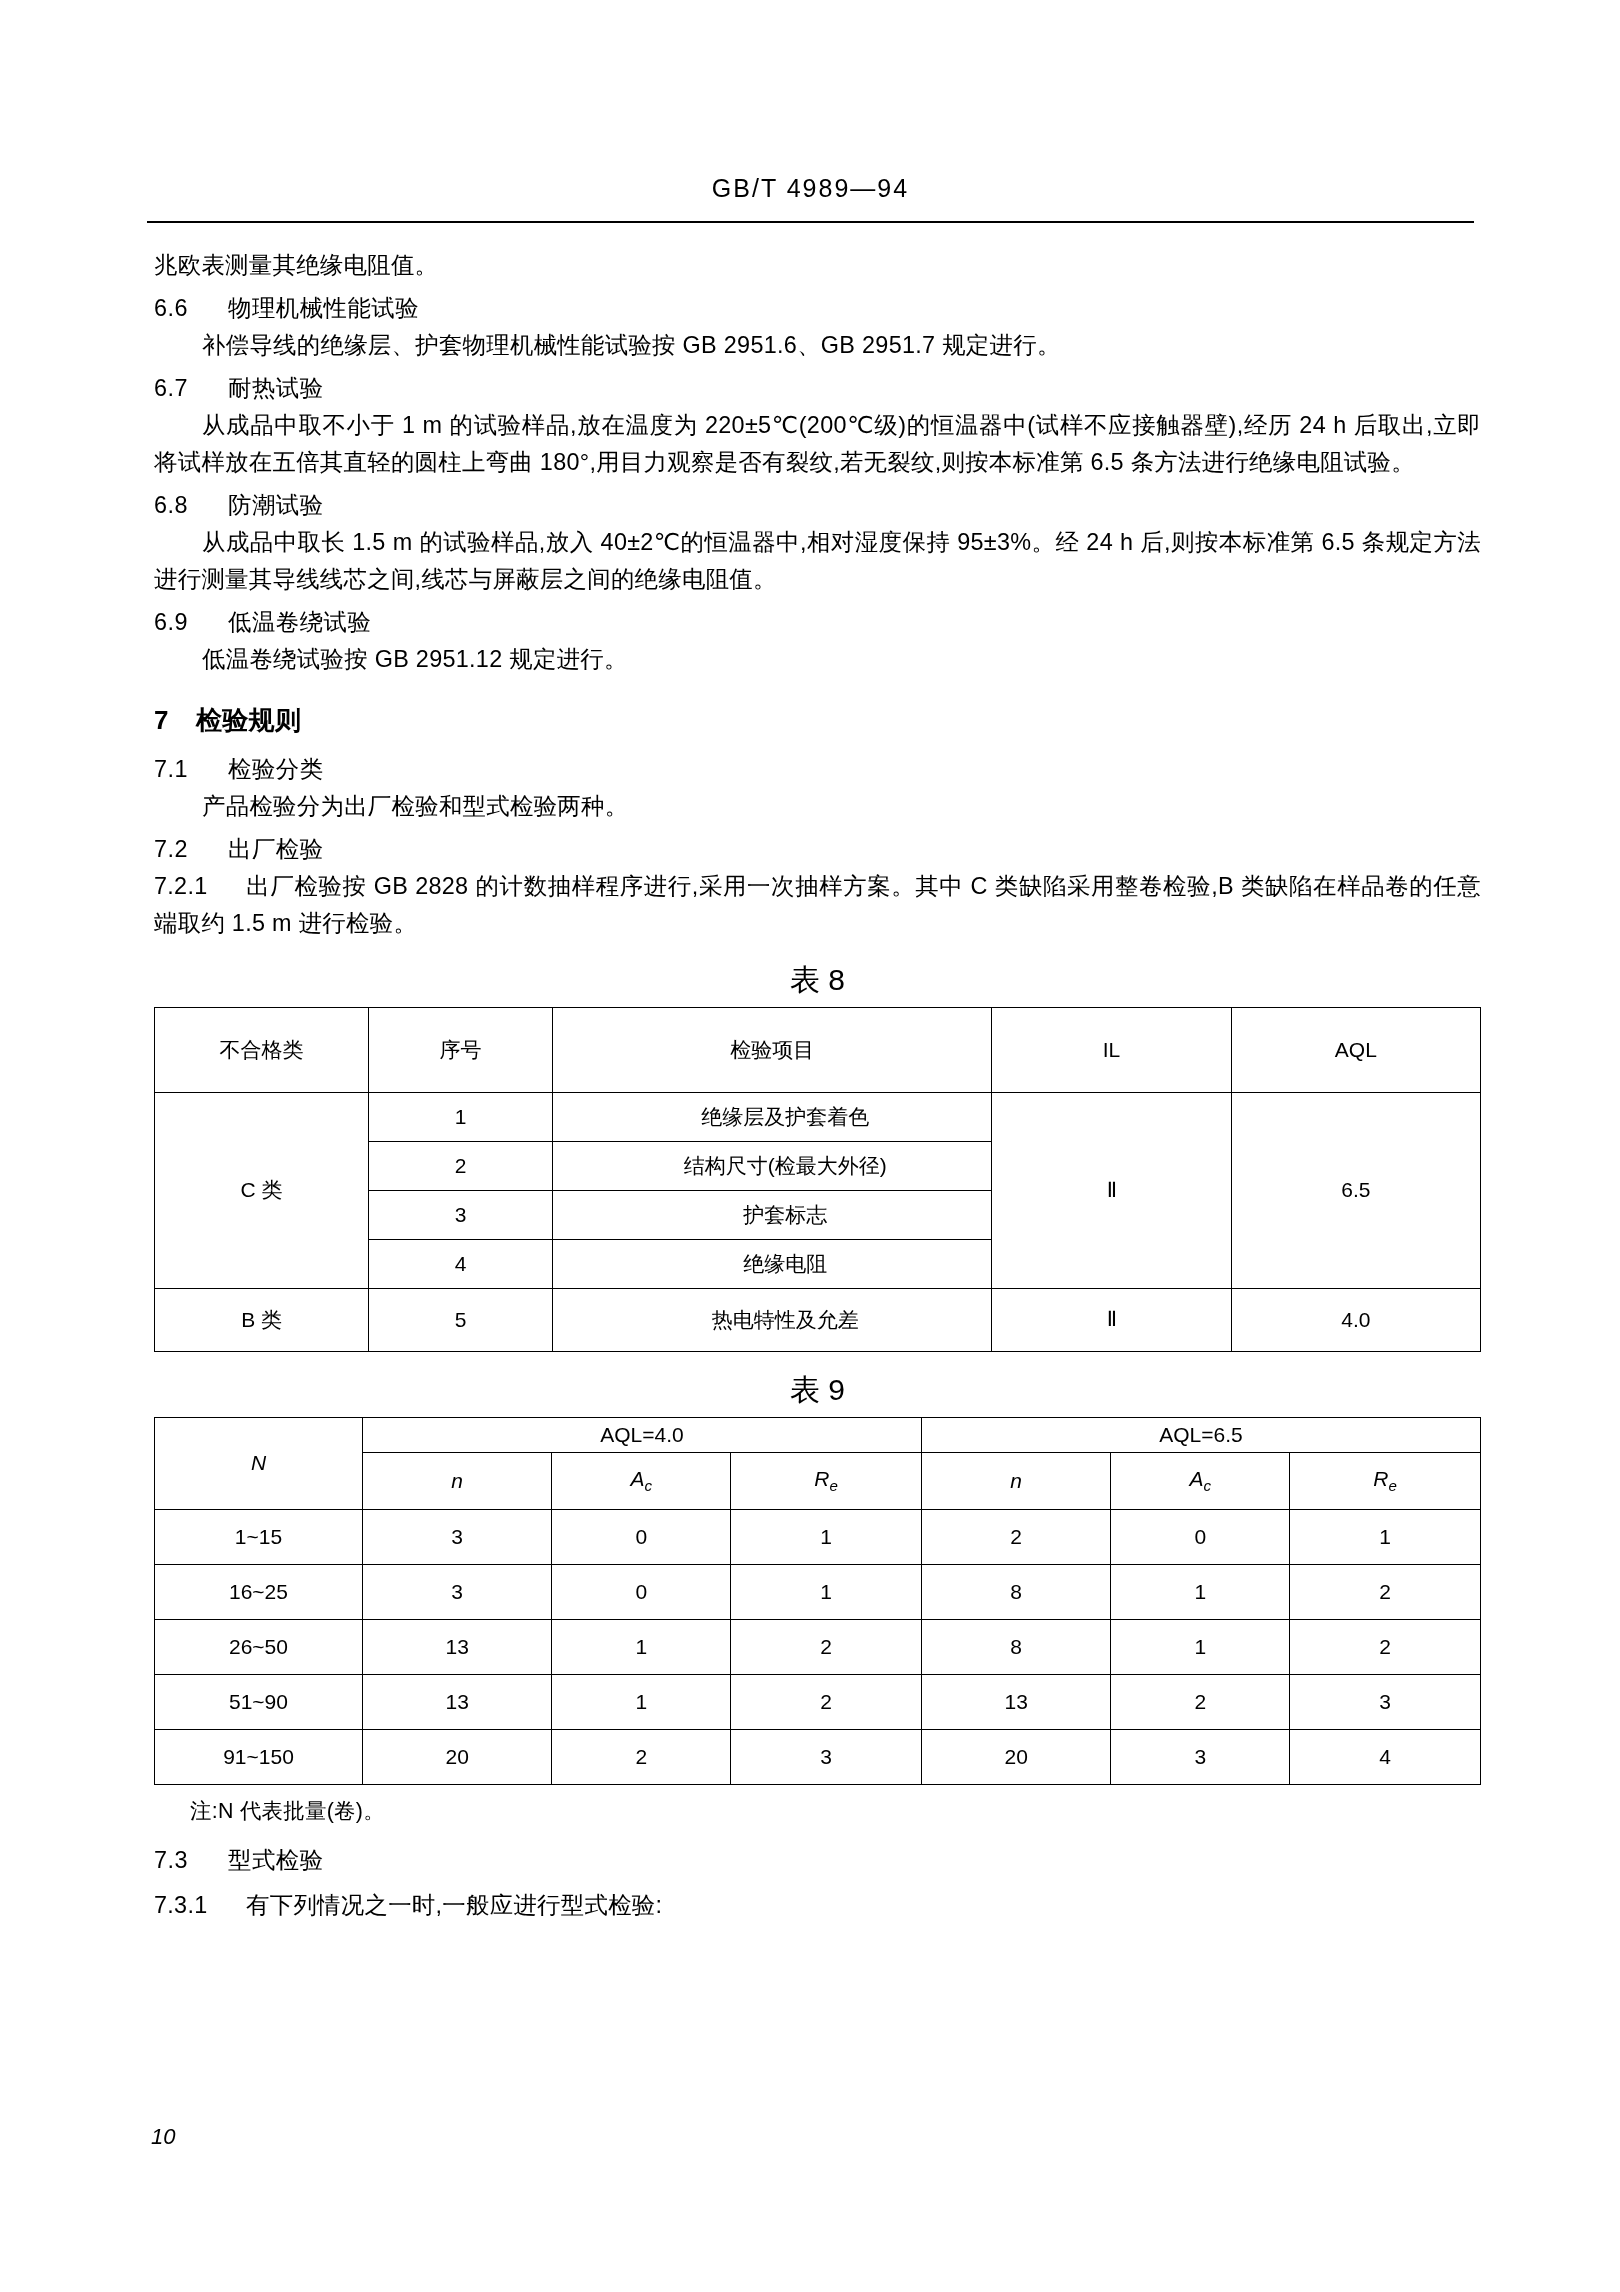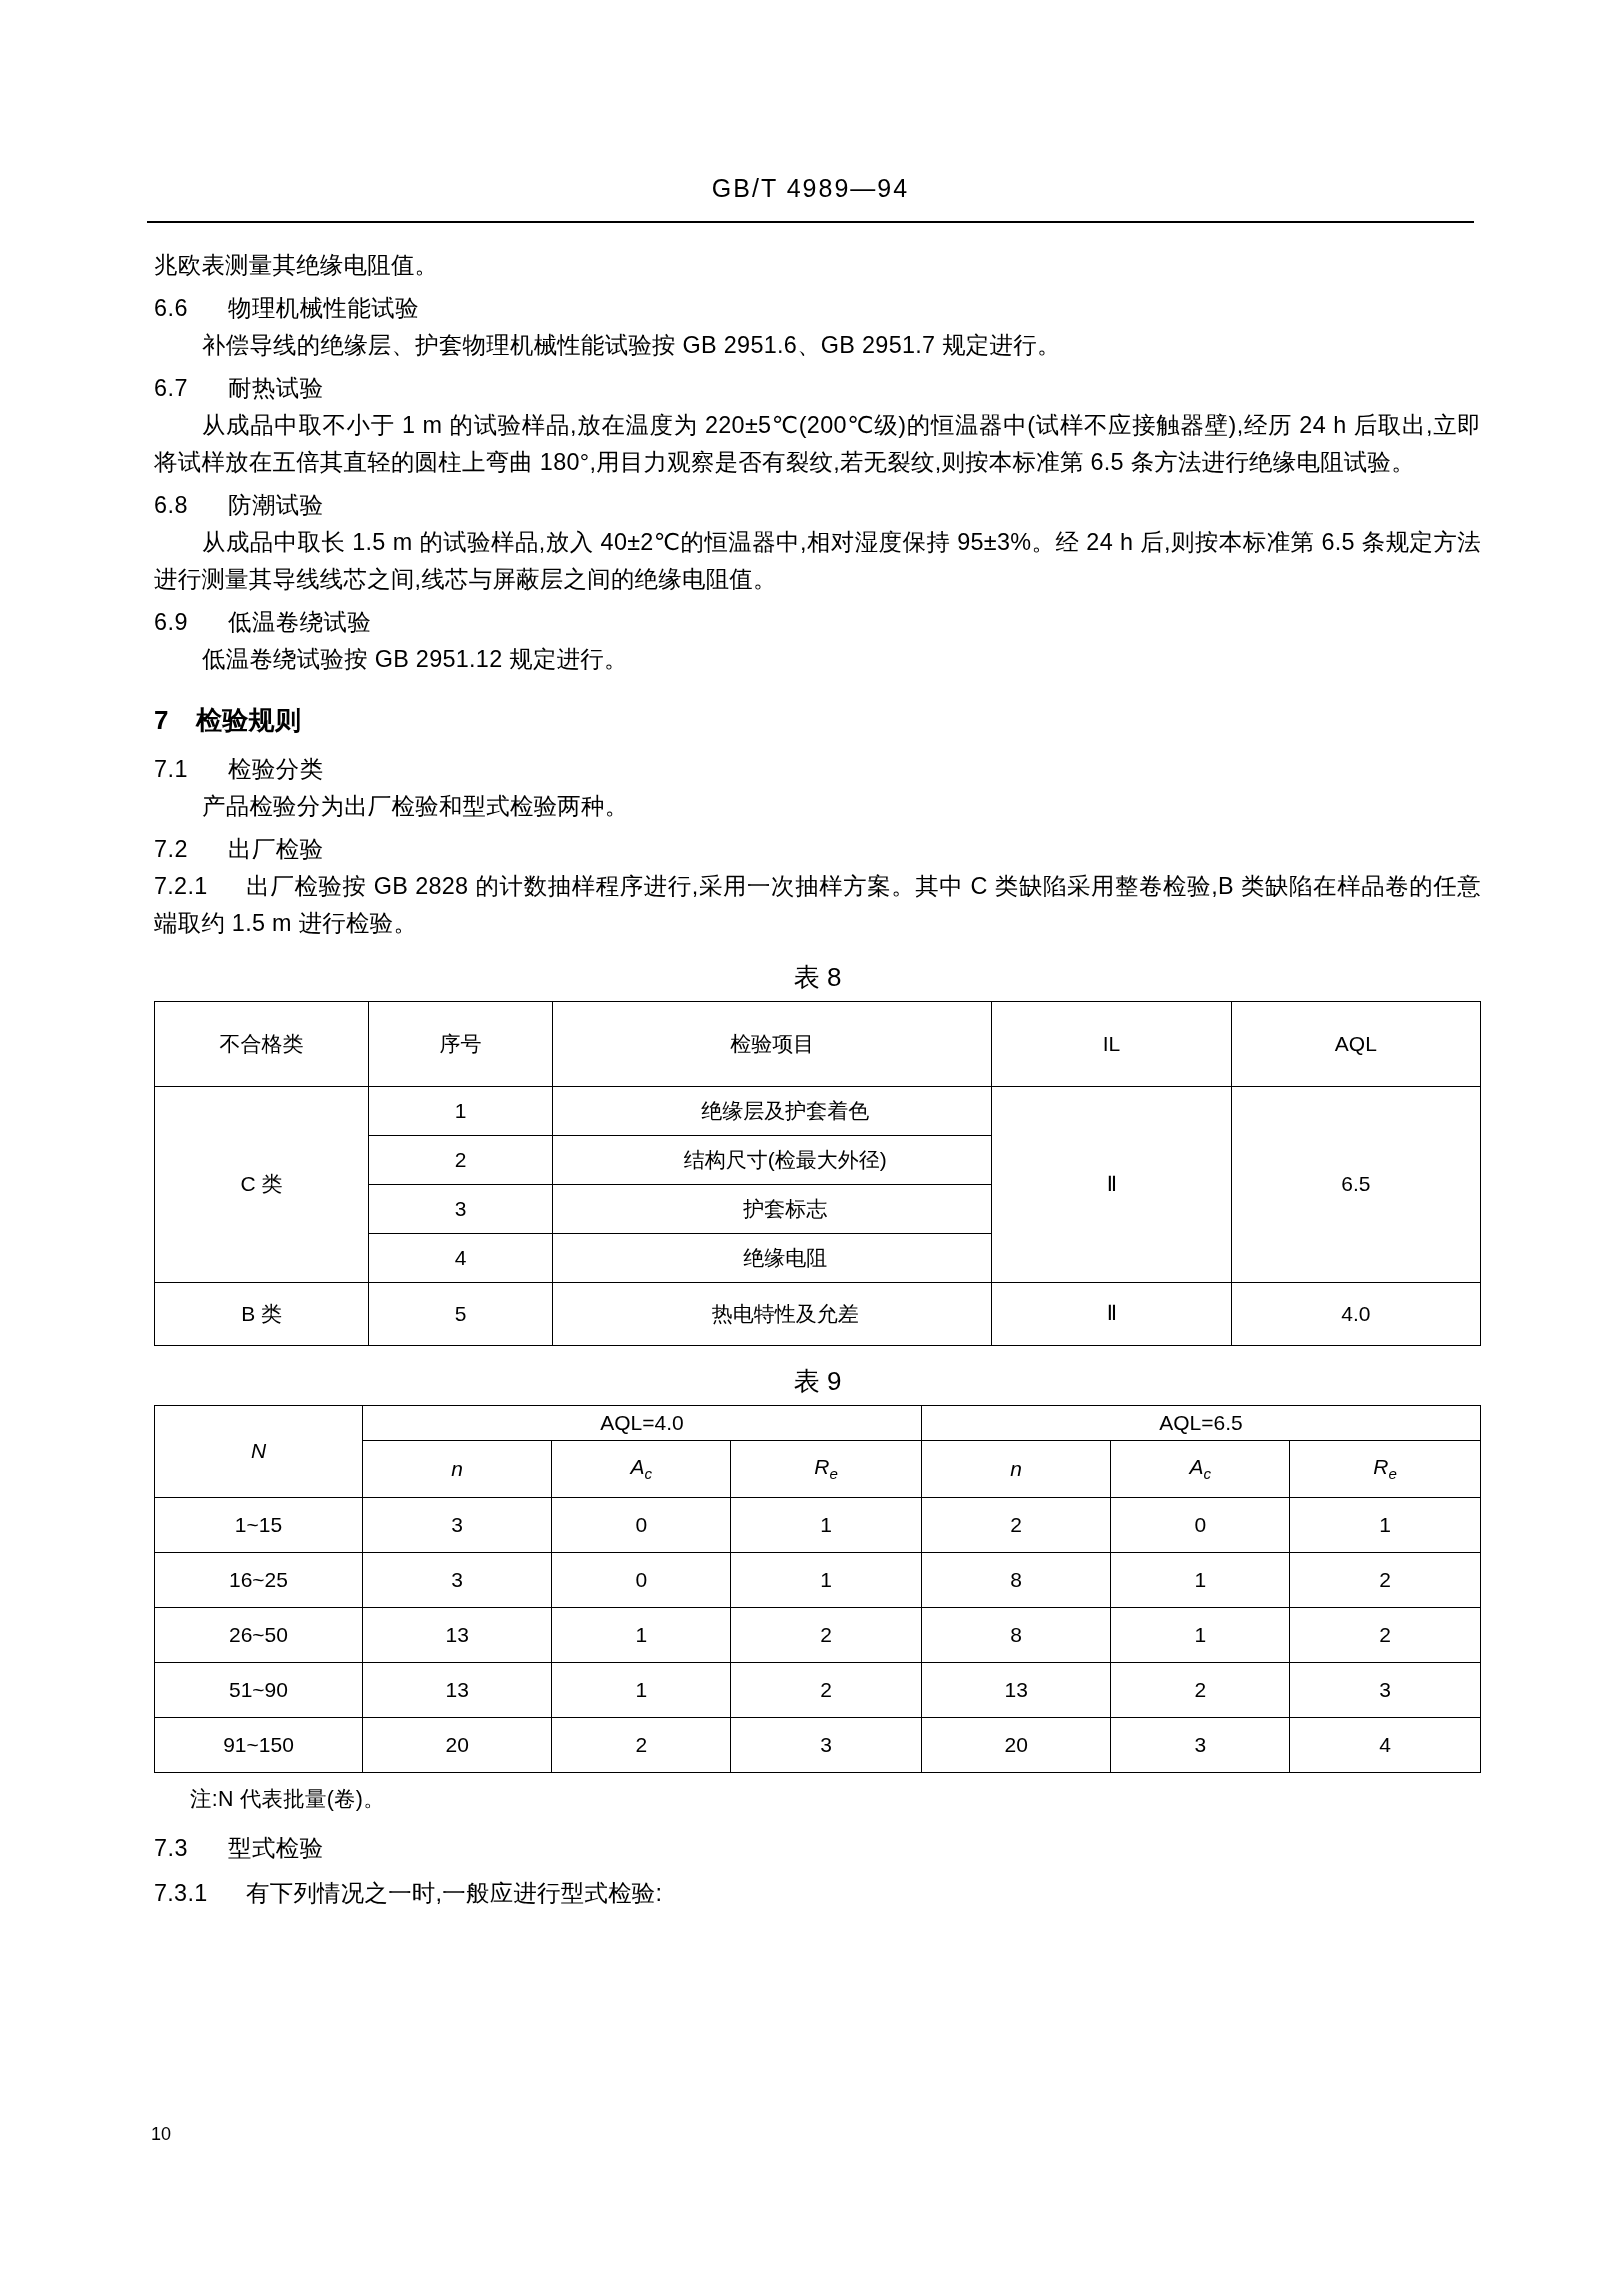--- a/index.html
+++ b/index.html
@@ -79,21 +79,21 @@
     margin-bottom: 10px;
     font-weight: bold;
     font-size: 26px;
   }
   .big-head .sec-num { min-width: 42px; }
   .spaced { margin-top: 8px; }
   .gap-top { margin-top: 14px; }
 
   .table-caption {
     text-align: center;
-    font-size: 26px;
+    font-size: 30px;
     margin-top: 18px;
     margin-bottom: 6px;
     font-family: "Liberation Sans", "DejaVu Sans", sans-serif;
   }
   table {
     border-collapse: collapse;
     width: 1327px;
     font-family: "Liberation Sans", "DejaVu Sans", sans-serif;
     font-size: 21px;
   }
@@ -112,22 +112,23 @@
     margin-top: 10px;
     margin-left: 36px;
     font-family: "Liberation Sans", "DejaVu Sans", sans-serif;
   }
   .italic { font-style: italic; }
   .sub { font-size: 0.72em; vertical-align: sub; }
   .pagenum {
     position: absolute;
     left: 151px;
     top: 2124px;
-    font-size: 18px;
-    font-family: "Liberation Sans", "DejaVu Sans", sans-serif;
+    font-size: 22px;
+    font-family: "Liberation Sans", "DejaVu Sans", sans-serif;
+    font-style: italic;
   }
   .roman-ii {
     font-family: "Liberation Serif", serif;
     font-weight: bold;
     letter-spacing: -1px;
   }
 </style>
 </head>
 <body>
 

